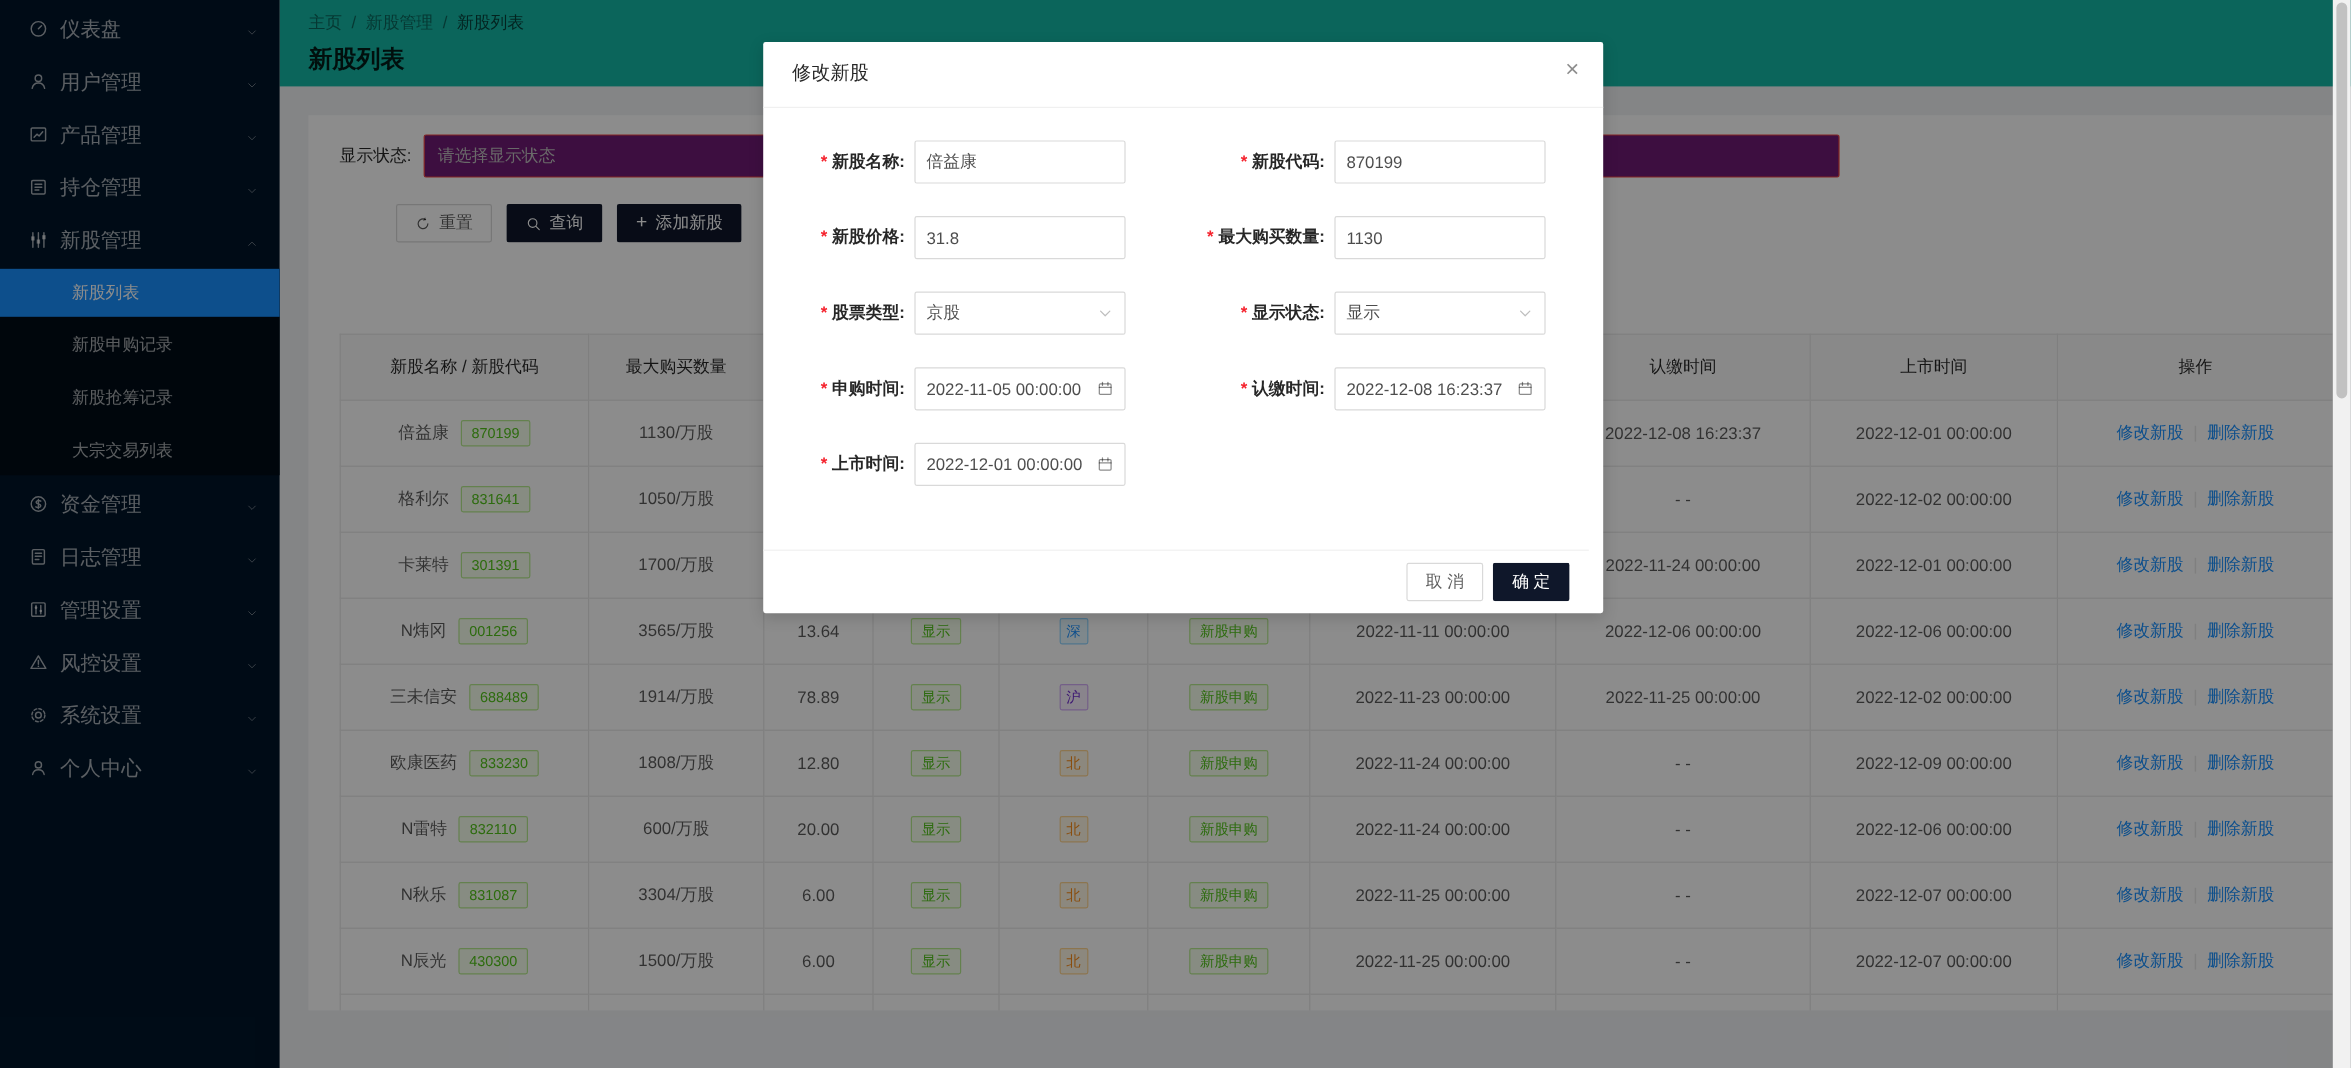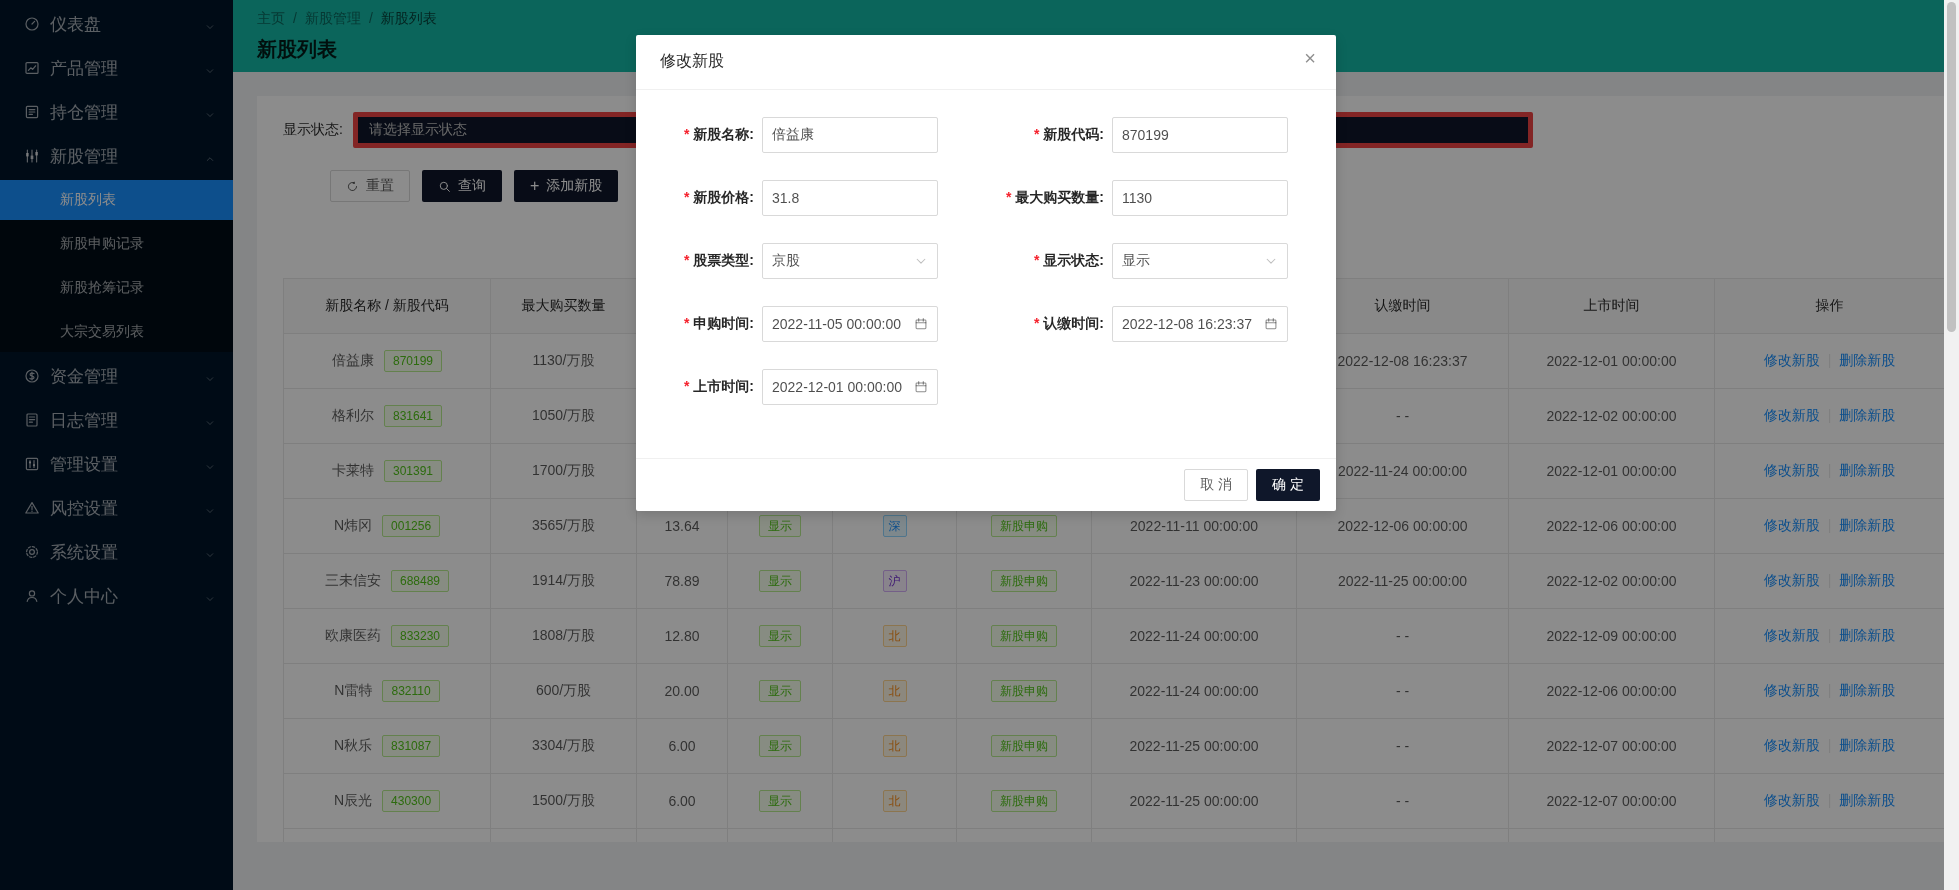--- a/index.html
+++ b/index.html
@@ -25,21 +25,21 @@
   .breadcrumb{font-size:14px;color:rgba(0,0,0,.45);}
   .breadcrumb .bc-item{color:rgba(0,0,0,.45);cursor:pointer;}
   .breadcrumb .bc-item.last{color:rgba(0,0,0,.65);cursor:default;}
   .breadcrumb .bc-sep{margin:0 8px;color:rgba(0,0,0,.45);}
   .page-title{margin:8px 0 0 0;font-size:20px;font-weight:700;color:rgba(0,0,0,.85);}
   .card{margin:24px 15px 0 24px;background:#fff;height:746px;box-sizing:border-box;
     padding:16px 0 0 26px;overflow:hidden;position:relative;}
 
   .filter-row{position:relative;display:flex;align-items:center;height:36px;}
   .filter-label{color:rgba(0,0,0,.85);margin-right:10px;}
-  .select{height:36px;box-sizing:border-box;border:5px solid #ef4444;border-radius:2px;background:#0f172a;
+  .select{height:36px;box-sizing:border-box;border:1px solid #ef4444;border-radius:2px;background:#701a75;
     display:flex;align-items:center;padding:0 11px;position:relative;}
   .filter-select{width:340px;}
   .filter-select .placeholder{color:#bfbfbf;}
   .filter-select2{position:absolute;left:910px;top:0;width:340px;}
 
   .toolbar{margin-top:22px;display:flex;align-items:center;gap:12px;}
   .btn{height:32px;box-sizing:border-box;padding:0 15px;border-radius:2px;font-size:14px;
     display:inline-flex;align-items:center;justify-content:center;gap:7px;cursor:pointer;
     border:1px solid transparent;font-family:inherit;}
   .btn-default{background:#fff;border-color:#d9d9d9;color:rgba(0,0,0,.65);margin-left:47px;}
@@ -74,40 +74,50 @@
   .form-row{display:flex;margin-bottom:27px;}
   .form-item{display:flex;align-items:center;}
   .f-label{width:120px;text-align:right;padding-right:8px;box-sizing:border-box;color:rgba(0,0,0,.85);flex:0 0 120px;font-weight:bold;}
   .form-item.right .f-label{width:174px;flex:0 0 174px;}
   .req{color:#f5222d;margin-right:4px;}
   .control{position:relative;width:176px;height:36px;box-sizing:border-box;border:1px solid #d9d9d9;
     border-radius:2px;background:#fff;display:flex;align-items:center;padding:0 9px;
     font-size:14px;color:rgba(0,0,0,.7);}
   .control .suffix{position:absolute;right:9px;width:14px;height:14px;display:inline-flex;color:#bfbfbf;}
   .control.date .suffix{color:rgba(0,0,0,.45);}
-  .modal-footer{position:absolute;left:0;right:0;bottom:0;height:53px;box-sizing:border-box;
+  .modal-footer{position:absolute;left:0;right:12px;bottom:0;height:53px;box-sizing:border-box;
     border-top:1px solid #f0f0f0;padding:10px 16px;display:flex;justify-content:flex-end;gap:8px;}
 
   
   .scrollbar{position:absolute;right:0;top:0;width:15px;height:890px;background:#f1f1f1;z-index:1100;}
   .scrollbar-thumb{position:absolute;left:3px;top:2px;width:9px;height:330px;background:#c1c1c1;border-radius:5px;}
 </style>
 </head>
 <body>
 
 <div class="app">
 
   <aside class="sidebar">
     <nav id="sidebar-menu">
         <div class="menu-item">
           <span class="mi-icon icon"><svg viewBox="0 0 16 16">
               <circle cx="8" cy="8" r="6"></circle>
               <path d="M8 8l2.6-2.6"></path>
             </svg></span>
           <span class="mi-label">仪表盘</span>
+          <span class="mi-chevron icon"><svg viewBox="0 0 16 16">
+              <path d="M3.6 6l4.4 4.4L12.4 6"></path>
+            </svg></span>
+        </div>
+        <div class="menu-item">
+          <span class="mi-icon icon"><svg viewBox="0 0 16 16">
+              <circle cx="8" cy="5.2" r="2.7"></circle>
+              <path d="M2.8 13.6c.6-3 2.6-4.4 5.2-4.4s4.6 1.4 5.2 4.4"></path>
+            </svg></span>
+          <span class="mi-label">用户管理</span>
           <span class="mi-chevron icon"><svg viewBox="0 0 16 16">
               <path d="M3.6 6l4.4 4.4L12.4 6"></path>
             </svg></span>
         </div>
         <div class="menu-item">
           <span class="mi-icon icon"><svg viewBox="0 0 16 16">
               <rect x="2" y="2.6" width="12" height="10.8" rx="1"></rect>
               <path d="M4.4 10.4l2.4-2.6 1.8 1.6 3-3.6"></path>
             </svg></span>
           <span class="mi-label">产品管理</span>

